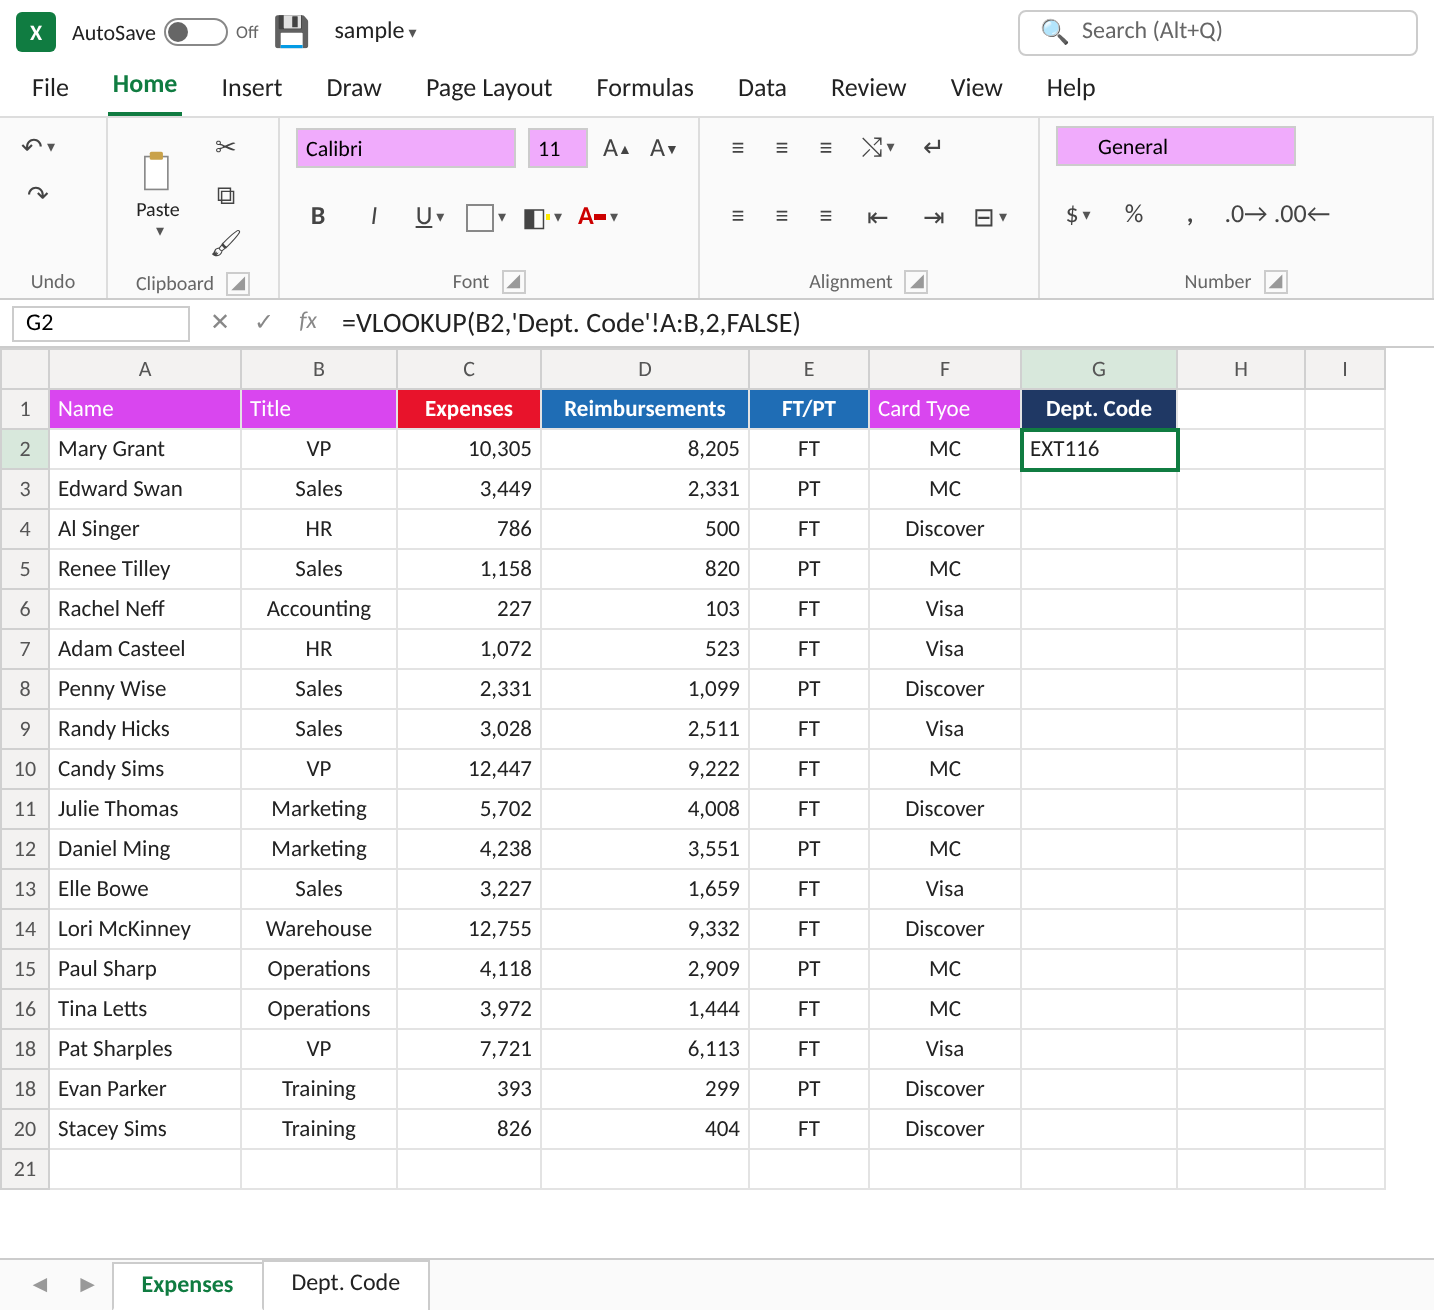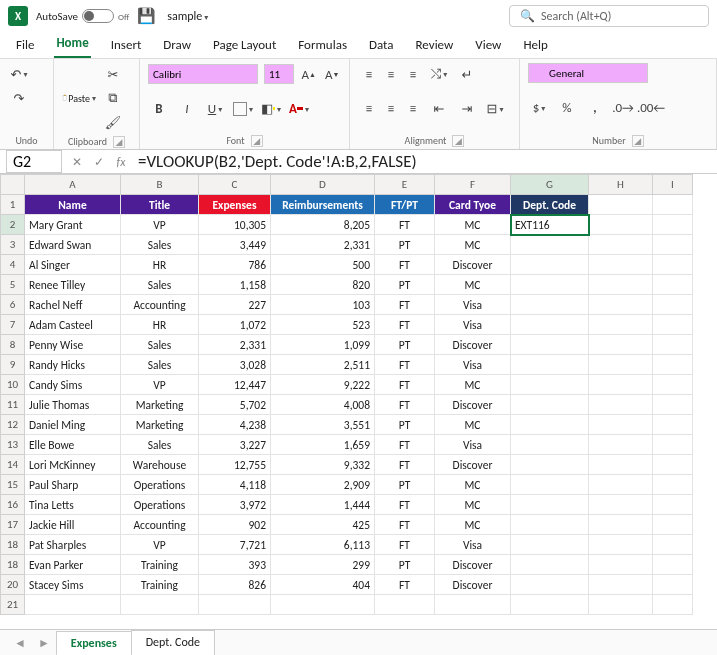--- a/index.html
+++ b/index.html
@@ -18,45 +18,45 @@
   .ribbon-tabs .tab { padding:4px 2px 6px; cursor:pointer; }
   .ribbon-tabs .tab.active { border-bottom:2px solid #107c41; color:#107c41; font-weight:600; }
   
   .ribbon { border-top:1px solid #ddd; border-bottom:1px solid #ccc; background:#fafafa; display:flex; height:92px; }
   .group { border-right:1px solid #ddd; padding:4px 8px 2px; display:flex; flex-direction:column; justify-content:space-between; }
   .group-label { font-size:10px; color:#666; text-align:center; padding-top:2px; display:flex; justify-content:center; align-items:center; gap:6px;}
   .dlaunch { font-size:9px; color:#999; border:1px solid #ccc; width:12px;height:12px;line-height:10px;text-align:center;}
   .btnrow { display:flex; gap:6px; align-items:center; }
   .icon-btn { width:22px; height:22px; display:flex; align-items:center; justify-content:center; color:#444; font-size:13px; border:1px solid transparent; }
   .dd::after{content:"▾"; font-size:8px; margin-left:2px; color:#555;}
-  .paste-big { width:34px; height:46px; display:flex; flex-direction:row; align-items:center; justify-content:center; font-size:10px; }
+  .paste-big { width:34px; height:46px; display:flex; flex-direction:column; align-items:center; justify-content:center; font-size:10px; }
   .paste-big svg{width:22px;height:26px;}
   select.fake, input.fake { border:1px solid #ccc; background:#f0abfc; font-size:11px; padding:1px 4px; height:20px; }
   .undo-col{display:flex;flex-direction:column;gap:2px;}
   .align-grid{display:grid;grid-template-columns:repeat(3,20px);gap:2px;}
   .num-row{display:flex;gap:6px;align-items:center;}
   .border-btn{border:1px solid #888;width:16px;height:14px;}
   .colorbar{height:3px;width:14px;display:block;}
   
   .fxbar { display:flex; align-items:center; border-bottom:1px solid #ccc; height:24px; }
-  .namebox { width:56px; border:1px solid #ccc; margin:0 6px; padding:1px 6px; font-size:16px; }
+  .namebox { width:89px; border:1px solid #ccc; margin:0 6px; padding:1px 6px; font-size:12px; }
   .fx-btns { display:flex; gap:4px; color:#888; }
   .fx-btns span{width:18px;text-align:center;}
-  .formula { flex:1; padding:0 8px; font-size:17px; color:#222; }
+  .formula { flex:1; padding:0 8px; font-size:14px; color:#222; }
   
   .grid { flex:1; overflow:auto; }
   table { border-collapse:collapse; table-layout:fixed; }
   th.colhdr, td.rowhdr { background:#f3f2f1; border:1px solid #d0d0d0; font-weight:normal; color:#555; text-align:center; font-size:11px; }
   th.colhdr{height:20px;}
   td.rowhdr{width:24px;}
   th.colhdr.active{background:#d8e8dc;}
   td.rowhdr.active{background:#d8e8dc;}
   td.cell { border:1px solid #e3e3e3; height:20px; padding:0 4px; font-size:11.5px; white-space:nowrap; overflow:hidden; }
   td.cell.selected { outline:2px solid #107c41; outline-offset:-1px; }
-  .hdr-green { background:#4c1d95; color:#fff; font-weight:bold; text-align:center; }
+  .hdr-green { background:#d946ef; color:#fff; font-weight:normal; }
   .hdr-red   { background:#e8132b; color:#fff; font-weight:bold; text-align:center; }
   .hdr-blue  { background:#1f6db5; color:#fff; font-weight:bold; text-align:center; }
   .hdr-navy  { background:#1f3864; color:#fff; font-weight:bold; text-align:center; }
   .num { text-align:right; padding-right:18px;}
   .ctr { text-align:center; }
   .corner{width:24px;background:#f3f2f1;border:1px solid #d0d0d0;}
   col.cA{width:96px;} col.cB{width:78px;} col.cC{width:72px;} col.cD{width:104px;}
   col.cE{width:60px;} col.cF{width:76px;} col.cG{width:78px;} col.cH{width:64px;} col.cI{width:40px;}
   
   .sheetbar { border-top:1px solid #ccc; height:26px; display:flex; align-items:center; gap:0; padding-left:8px; background:#fafafa;}
@@ -429,32 +429,20 @@
           <td class="cell ctr">Operations</td>
           <td class="cell num">3,972</td>
           <td class="cell num">1,444</td>
           <td class="cell ctr">FT</td>
           <td class="cell ctr">MC</td>
           <td class="cell"></td>
           <td class="cell"></td>
           <td class="cell"></td>
         </tr>
         <tr>
-          <td class="rowhdr ">17</td>
-          <td class="cell">Jackie Hill</td>
-          <td class="cell ctr">Accounting</td>
-          <td class="cell num">902</td>
-          <td class="cell num">425</td>
-          <td class="cell ctr">FT</td>
-          <td class="cell ctr">MC</td>
-          <td class="cell"></td>
-          <td class="cell"></td>
-          <td class="cell"></td>
-        </tr>
-        <tr>
           <td class="rowhdr ">18</td>
           <td class="cell">Pat Sharples</td>
           <td class="cell ctr">VP</td>
           <td class="cell num">7,721</td>
           <td class="cell num">6,113</td>
           <td class="cell ctr">FT</td>
           <td class="cell ctr">Visa</td>
           <td class="cell"></td>
           <td class="cell"></td>
           <td class="cell"></td>

